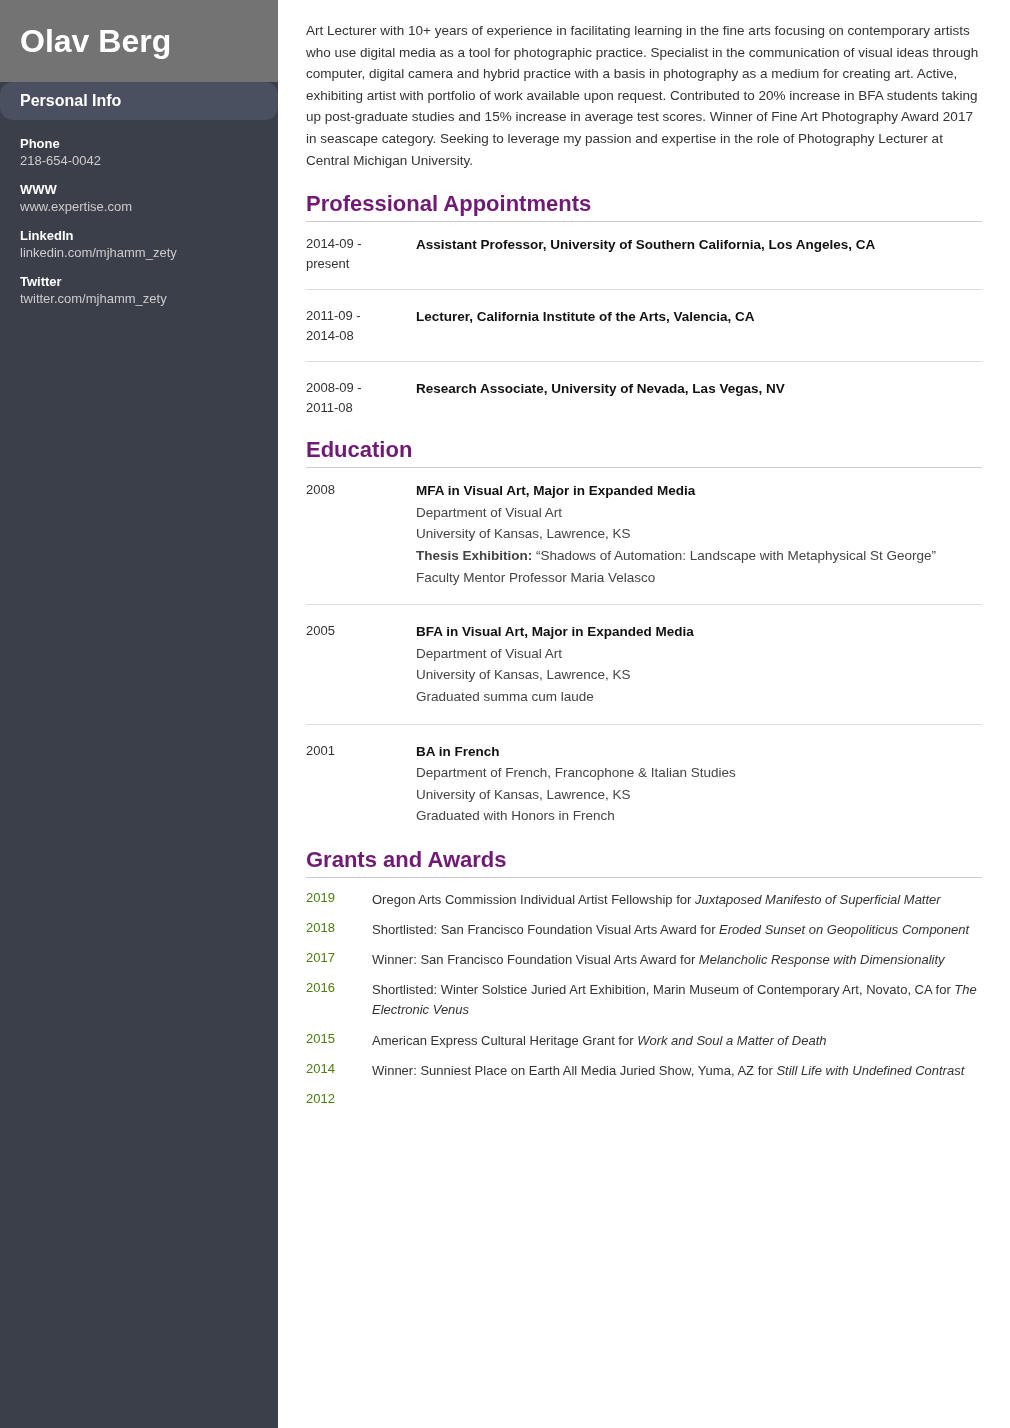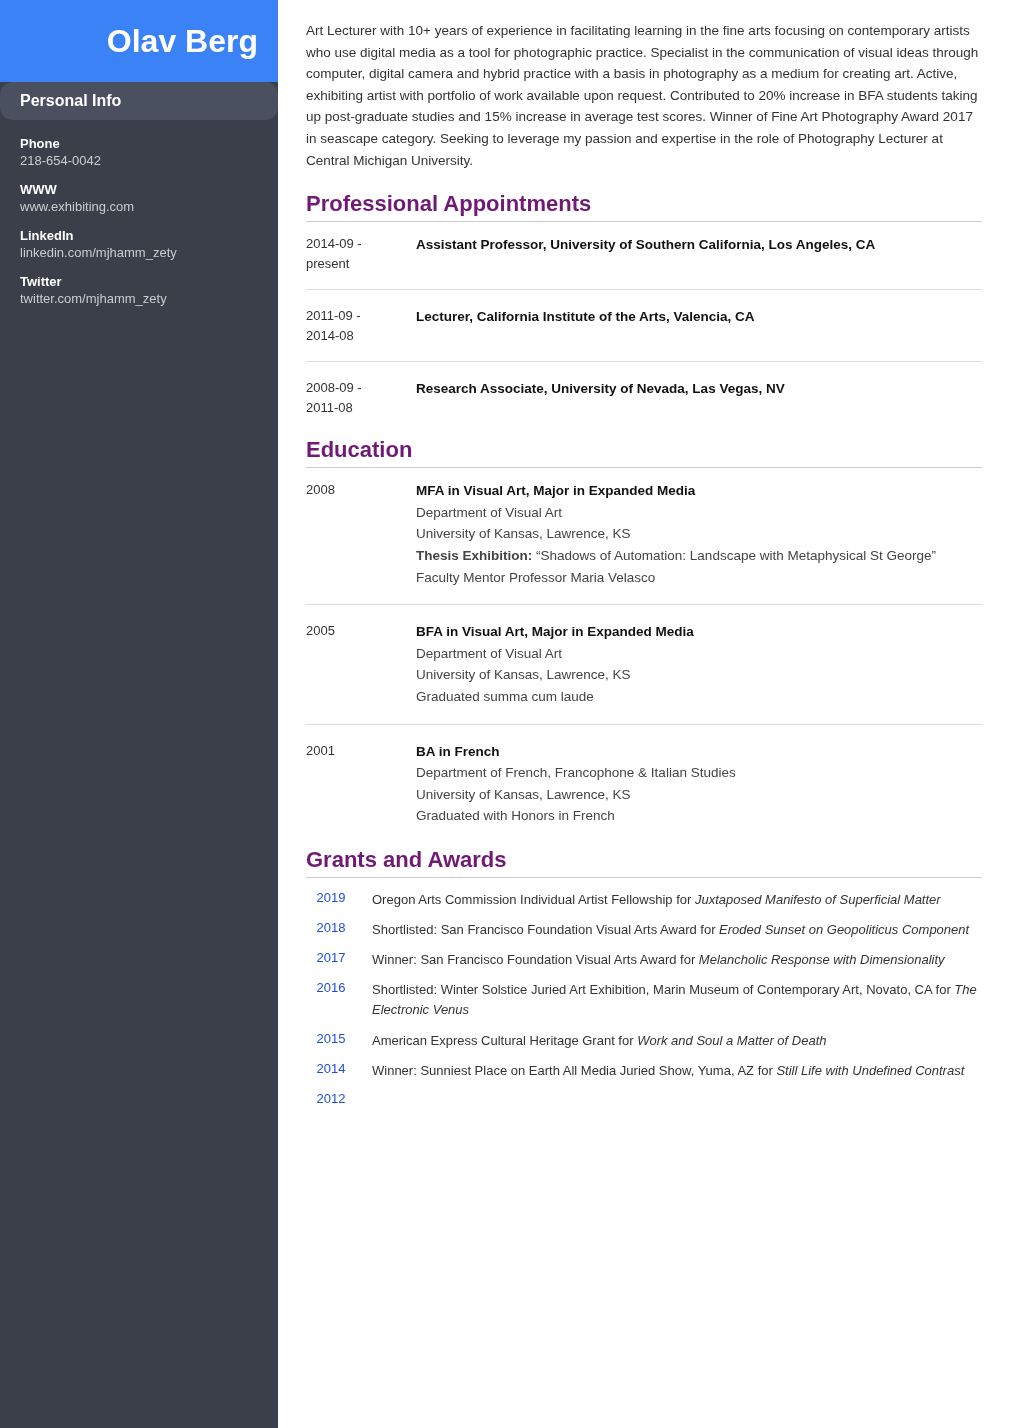--- a/index.html
+++ b/index.html
@@ -15,23 +15,22 @@
     
     .sidebar {
       width: 278px;
       min-width: 278px;
       background: #3a3f4a;
       color: #fff;
       padding: 0;
       flex-shrink: 0;
     }
     .sidebar-name {
-      background: #3b82f6;
+      background: #737373;
       padding: 22px 20px 22px 20px;
-      text-align: right;
     }
     .sidebar-name h1 {
       font-size: 32px;
       font-weight: bold;
       color: #fff;
       line-height: 1.2;
     }
     .sidebar-section-title {
       background: #4a5060;
       padding: 10px 20px;
@@ -115,23 +114,22 @@
     }
     .grants-entry {
       display: flex;
       margin-bottom: 10px;
       gap: 16px;
     }
     .grants-date {
       min-width: 50px;
       max-width: 50px;
       font-size: 13px;
-      color: #1d4ed8;
+      color: #4d7c0f;
       flex-shrink: 0;
-      text-align: center;
     }
     .grants-content {
       flex: 1;
       font-size: 13px;
       color: #333;
       line-height: 1.55;
     }
   </style>
 </head>
 <body>
@@ -142,21 +140,21 @@
   </div>
   <div class="sidebar-section-title">Personal Info</div>
   <div class="sidebar-content">
 
   <div class="sidebar-field">
         <div class="sidebar-field-label">Phone</div>
         <div class="sidebar-field-value">218-654-0042</div>
       </div>
       <div class="sidebar-field">
         <div class="sidebar-field-label">WWW</div>
-        <div class="sidebar-field-value">www.exhibiting.com</div>
+        <div class="sidebar-field-value">www.expertise.com</div>
       </div>
       <div class="sidebar-field">
         <div class="sidebar-field-label">LinkedIn</div>
         <div class="sidebar-field-value">linkedin.com/mjhamm_zety</div>
       </div>
       <div class="sidebar-field">
         <div class="sidebar-field-label">Twitter</div>
         <div class="sidebar-field-value">twitter.com/mjhamm_zety</div>
       </div>
     </div>

